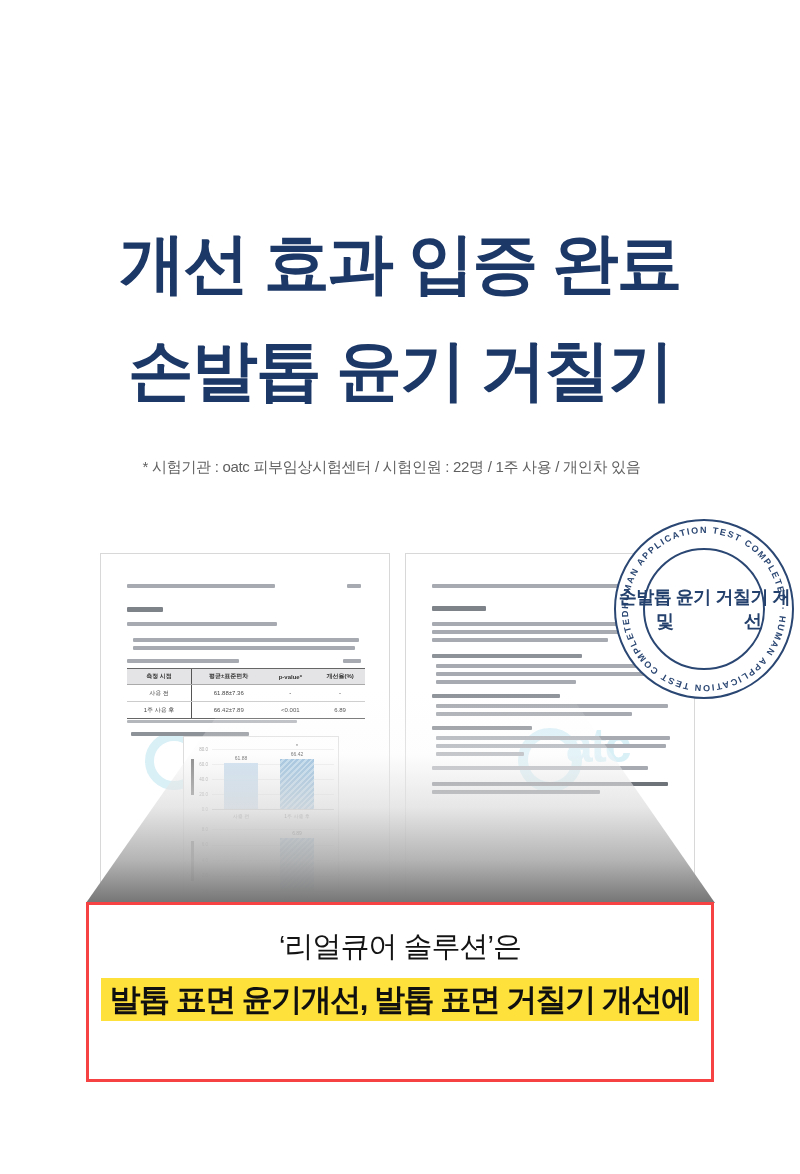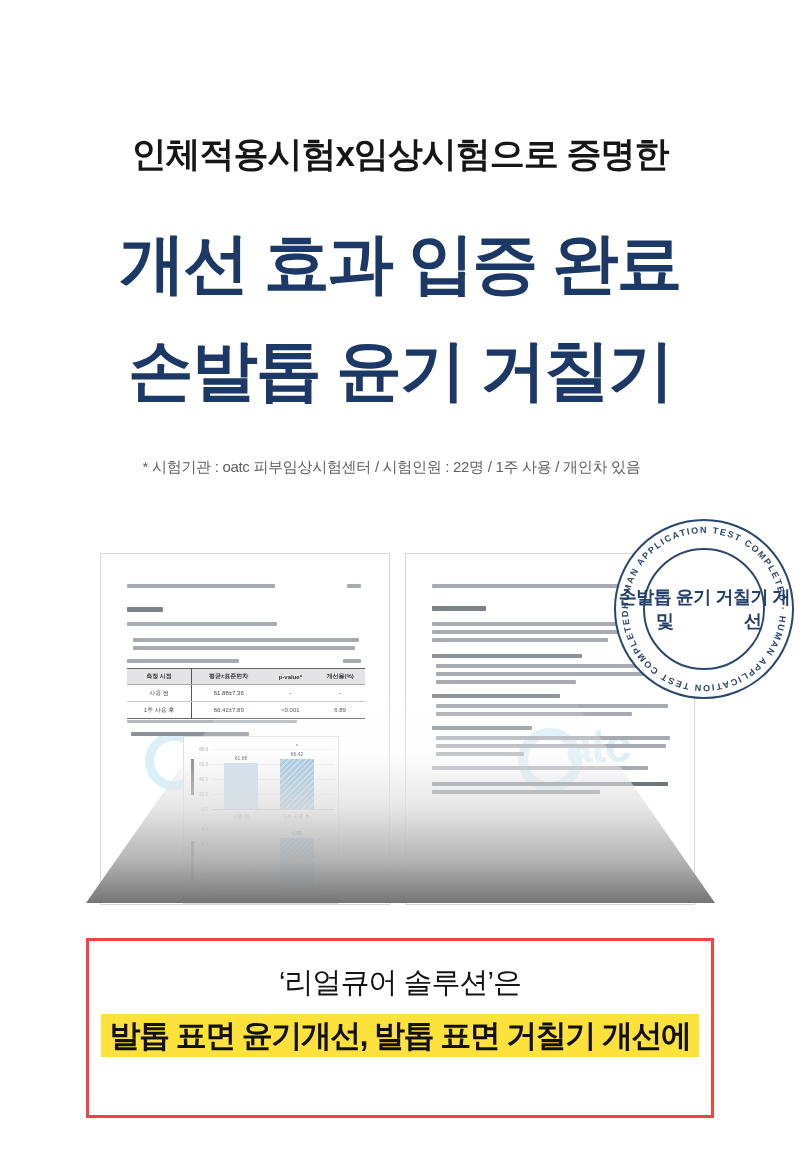--- a/index.html
+++ b/index.html
@@ -76,34 +76,33 @@
     border-radius:50%;border:2px solid #2a4672;box-sizing:border-box;
   }
   .badge-center{
     position:absolute;inset:0;display:flex;flex-direction:row;align-items:center;justify-content:center;
     font-size:18px;line-height:24px;font-weight:800;color:#24406c;letter-spacing:-0.5px;text-align:center;
   }
   .badge svg{position:absolute;left:-2px;top:-2px;}
   
   .verdict{
     position:absolute;left:86px;top:902px;width:628px;height:180px;background:#ffffff;
-    border:3px solid #f64242;box-sizing:border-box;z-index:5;text-align:center;margin-top:36px;
+    border:3px solid #f64242;box-sizing:border-box;z-index:5;text-align:center;
   }
   .verdict .l1{margin-top:22px;font-size:29px;font-weight:500;color:#141414;letter-spacing:-1px;}
   .verdict .l2{margin-top:10px;font-size:31px;font-weight:800;color:#101010;letter-spacing:-1.5px;line-height:46px;}
   .verdict .l3{margin-top:5px;font-size:31px;color:#141414;letter-spacing:-1.5px;line-height:46px;}
   .verdict .l3 .plain{font-weight:500;}
   .hl{background:#fee13a;padding:4px 9px;font-weight:800;}
 </style>
 </head>
 <body>
 
 <div class="canvas">
 
-  <div class="eyebrow">인체적용시험x임상시험으로 증명한</div>
 
   <div class="main-title">
     <div>개선 효과 입증 완료</div>
     <div>손발톱 윤기 거칠기</div>
   </div>
 
   <div class="test-note">* 시험기관 : oatc 피부임상시험센터 / 시험인원 : 22명 / 1주 사용 / 개인차 있음</div>
 
   <div class="page page-left" id="pageLeft">
     <div class="wm-circle" style="left:44px;top:178px;width:40px;height:40px;border-width:9px;"></div>

